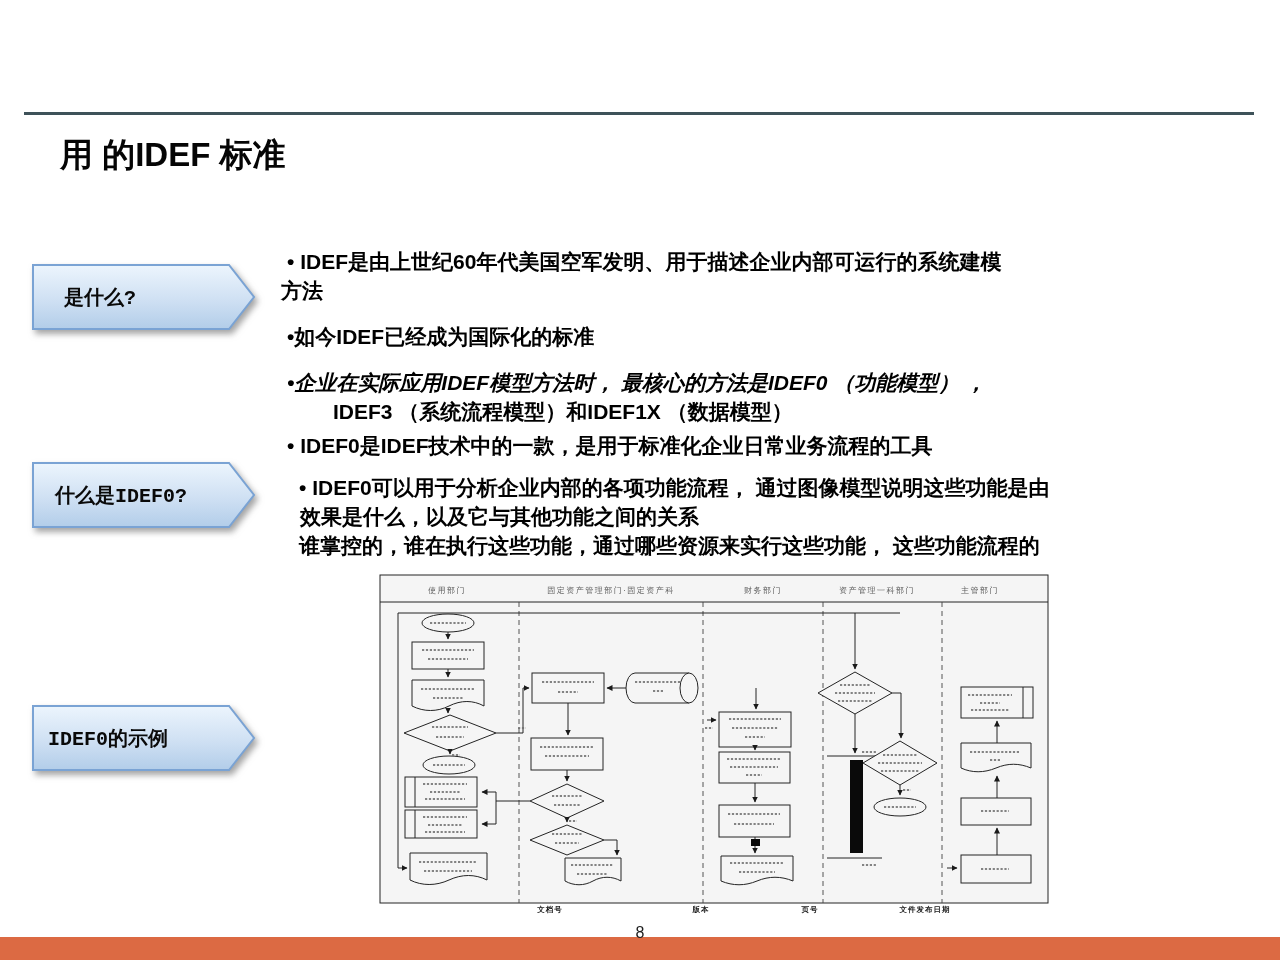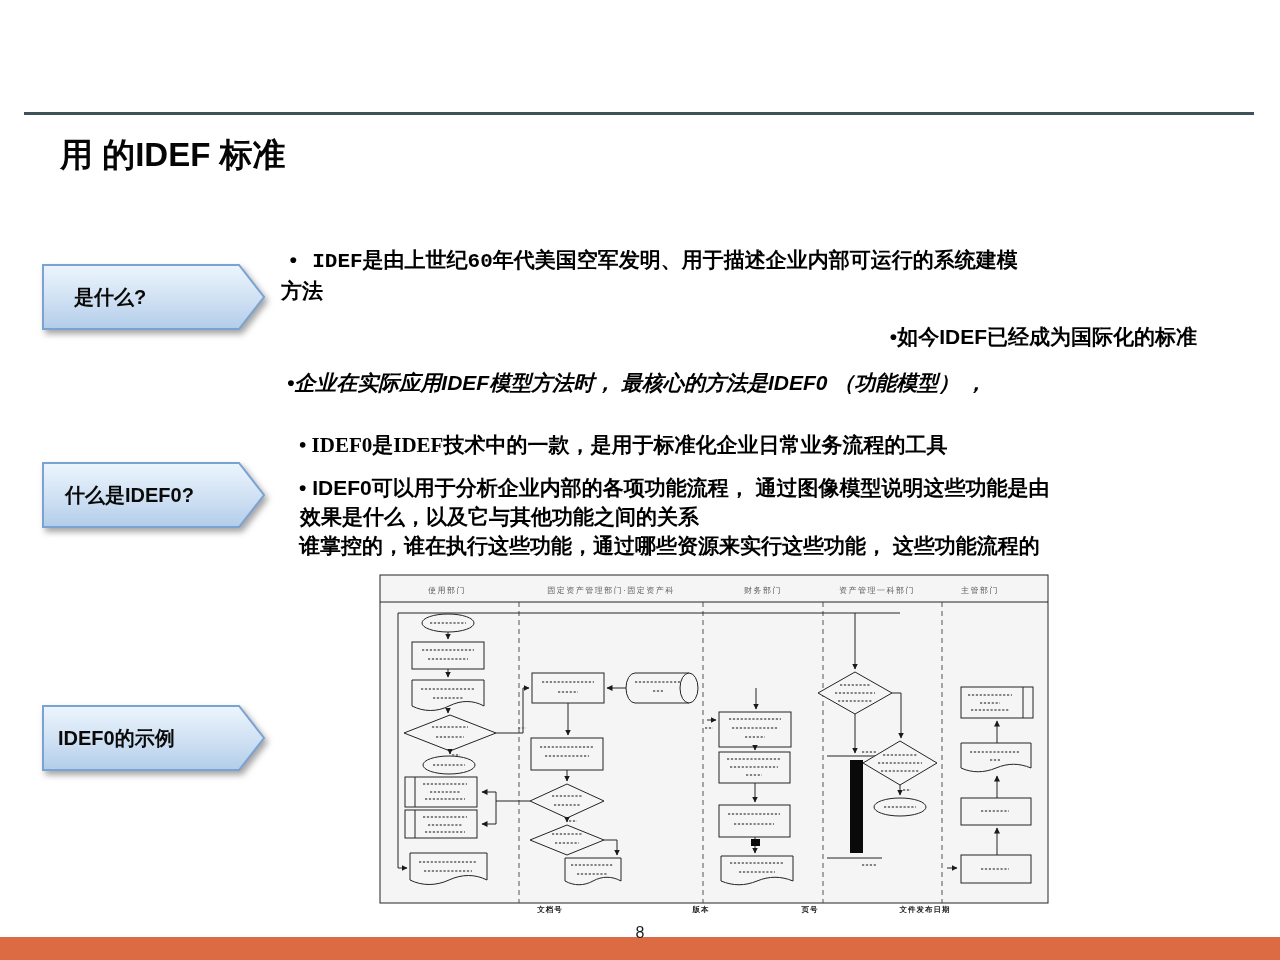--- a/index.html
+++ b/index.html
@@ -11,22 +11,22 @@
   
   .divider{position:absolute;left:24px;top:112px;width:1230px;height:3px;background:var(--divider,#3e5259);}
   
   .title{position:absolute;left:60px;top:132px;width:1160px;
     font-size:33px;line-height:45px;font-weight:bold;color:#050505;letter-spacing:0;}
   
   .bullets{position:absolute;left:287px;top:0;width:910px;color:#000;}
   .para{position:absolute;left:0;width:910px;font-size:21px;line-height:29px;font-weight:bold;}
   .para .bl{white-space:nowrap;}
   
-  .parrow{position:absolute;left:42px;width:224px;height:50px;
-    filter:drop-shadow(3px 4px 3px rgba(90,90,90,.55));}
+  .parrow{position:absolute;left:32px;width:224px;height:50px;
+    filter:drop-shadow(3px 4px 3px rgba(90,90,90,.55));font-family:Liberation Mono, monospace;}
   .parrow svg{position:absolute;left:0;top:0;}
   .parrow .alabel{position:absolute;top:0;left:0;height:66px;display:flex;align-items:center;
     font-size:20px;font-weight:bold;color:#0a0a0a;}
   
   .flowchart{position:absolute;left:377px;top:568px;width:672px;height:348px;
     filter:blur(.3px) contrast(.92);}
   .fc-h{font-size:8px;fill:#3a3a3a;letter-spacing:1.5px;opacity:.85;}
   .fc-f{font-size:7.5px;fill:#111;font-weight:bold;letter-spacing:1px;}
   .shape{fill:#ffffff;stroke:#1c1c1c;stroke-width:1;}
   .conn{fill:none;stroke:#1c1c1c;stroke-width:1;}
@@ -77,31 +77,32 @@
 
   <div class="parrow" style="top:705px">
     <svg width="224" height="66" viewBox="0 0 224 66">
       <polygon points="1,1 197,1 222,33 197,65 1,65" fill="url(#ag)" stroke="#7aa3d4" stroke-width="2"></polygon>
     </svg>
     <span class="alabel" style="padding-left:16px">IDEF0的示例</span>
   </div>
 
   <div class="bullets" id="bullets">
       <div class="para" style="top: 247px;">
-        <div class="bl" style="margin-left: 0px; font-family: Liberation Mono, monospace;">•  IDEF是由上世纪60年代美国空军发明、用于描述企业内部可运行的系统建模</div>
+        <div class="bl" style="margin-left: 0px;">•  IDEF是由上世纪60年代美国空军发明、用于描述企业内部可运行的系统建模</div>
         <div class="bl" style="margin-left: -6px;">方法</div>
       </div>
-      <div class="para" style="top: 322px; text-align: right;">
+      <div class="para" style="top: 322px;">
         <div class="bl" style="margin-left: 0px;">•如今IDEF已经成为国际化的标准</div>
       </div>
       <div class="para" style="top: 368px;">
         <div class="bl" style="margin-left: 0px; font-style: italic;">•企业在实际应用IDEF模型方法时， 最核心的方法是IDEF0 （功能模型） ，</div>
+        <div class="bl" style="margin-left: 46px;">IDEF3 （系统流程模型）和IDEF1X （数据模型）</div>
       </div>
       <div class="para" style="top: 431px;">
-        <div class="bl" style="margin-left: 12px; font-family: Liberation Serif, serif;">•  IDEF0是IDEF技术中的一款，是用于标准化企业日常业务流程的工具</div>
+        <div class="bl" style="margin-left: 0px;">•  IDEF0是IDEF技术中的一款，是用于标准化企业日常业务流程的工具</div>
       </div>
       <div class="para" style="top: 473px;">
         <div class="bl" style="margin-left: 12px;">•  IDEF0可以用于分析企业内部的各项功能流程， 通过图像模型说明这些功能是由</div>
         <div class="bl" style="margin-left: 13px;">效果是什么，以及它与其他功能之间的关系</div>
         <div class="bl" style="margin-left: 12px;">谁掌控的，谁在执行这些功能，通过哪些资源来实行这些功能， 这些功能流程的</div>
       </div>
     </div>
 
   <svg class="flowchart" viewBox="0 0 672 348">
 

